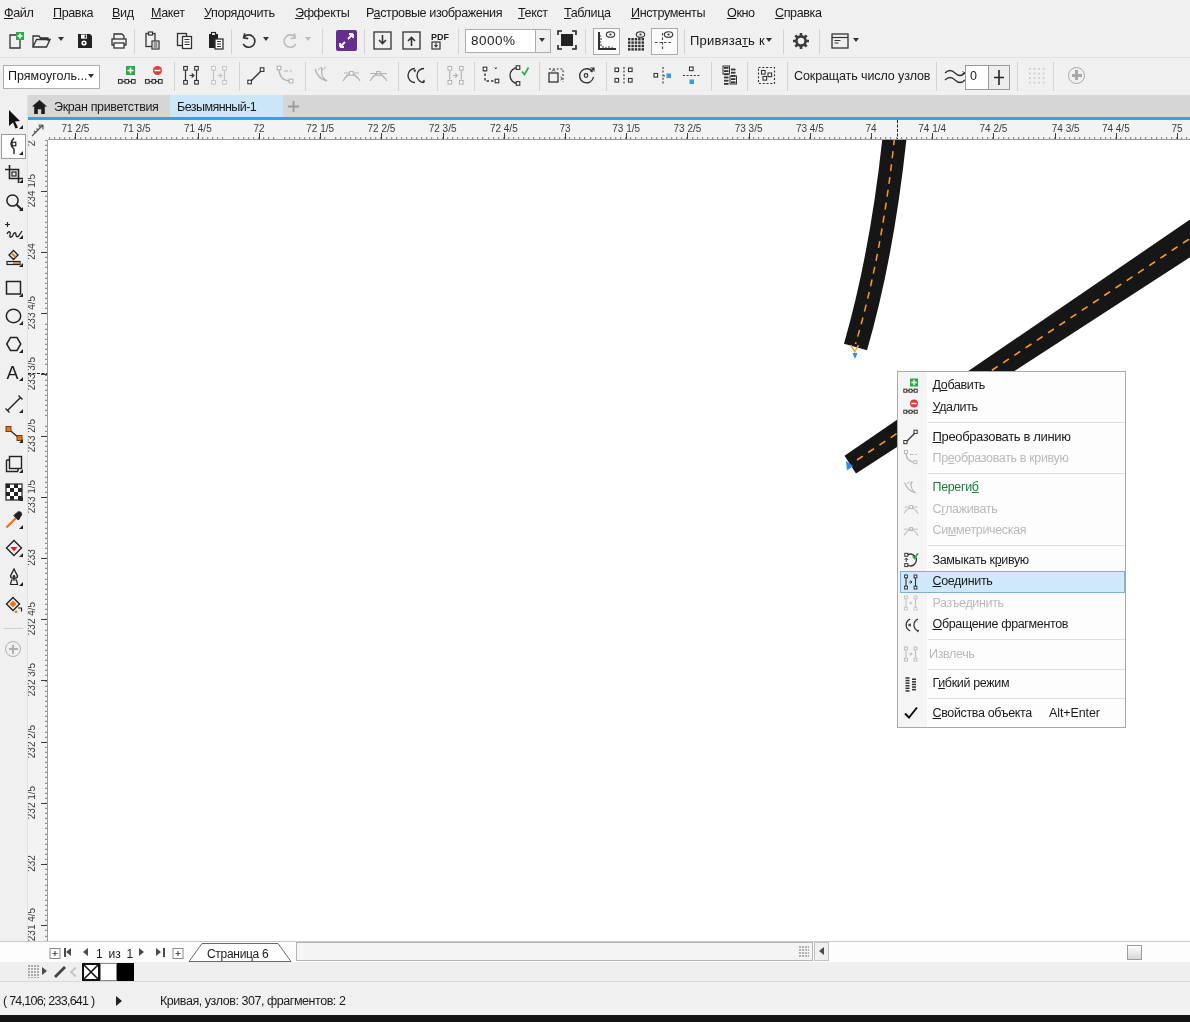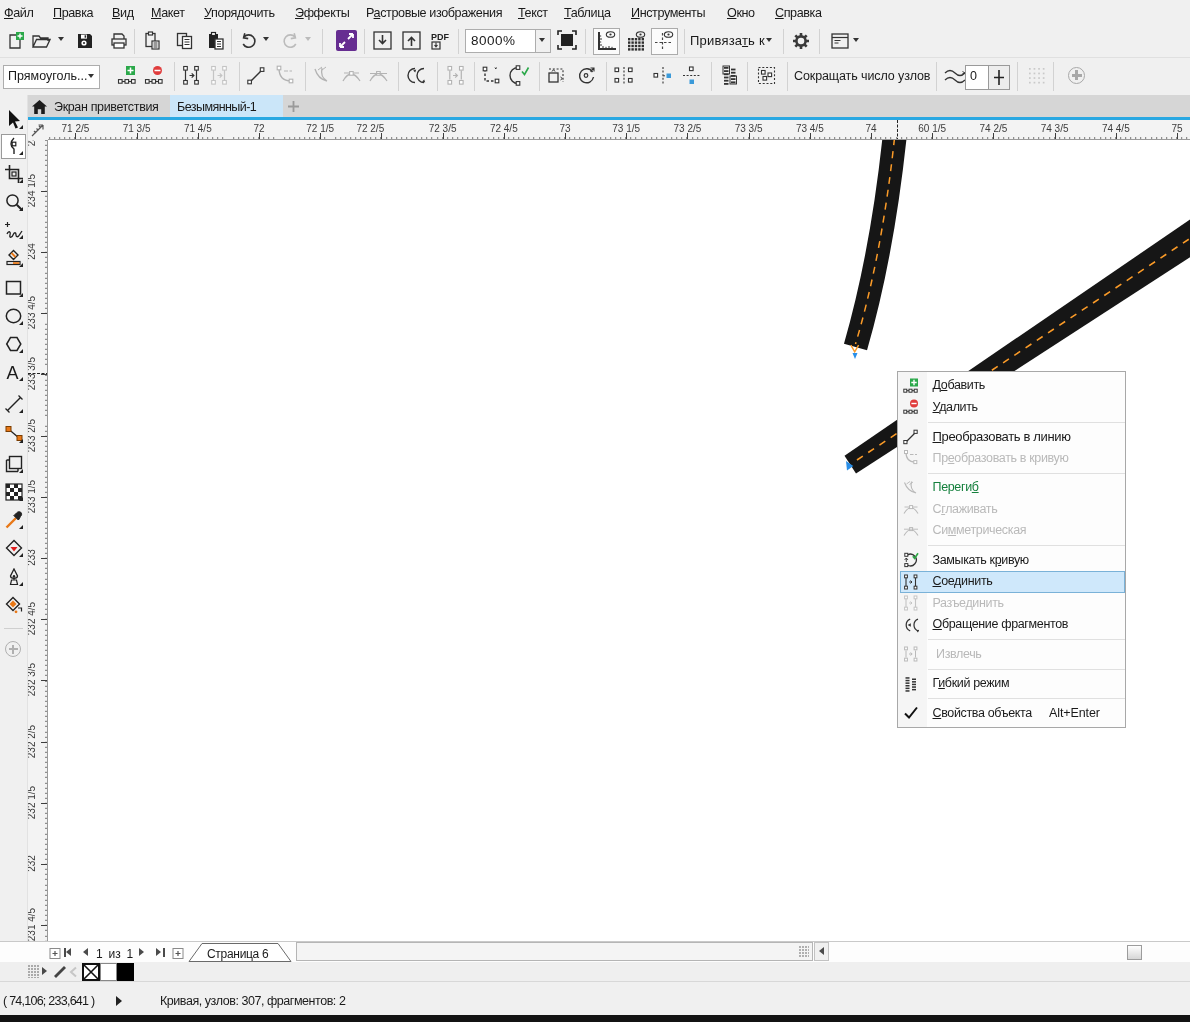--- a/index.html
+++ b/index.html
@@ -586,43 +586,43 @@
 <div class="lbl" style="left:2.4px;top:3px;width:50px;text-align:center;">71 2/5</div>
 <div style="position:absolute;left:88.6px;bottom:0;width:1px;height:6px;background:#3d3d3d;"></div>
 <div class="lbl" style="left:63.6px;top:3px;width:50px;text-align:center;">71 3/5</div>
 <div style="position:absolute;left:149.8px;bottom:0;width:1px;height:6px;background:#3d3d3d;"></div>
 <div class="lbl" style="left:124.8px;top:3px;width:50px;text-align:center;">71 4/5</div>
 <div style="position:absolute;left:211.0px;bottom:0;width:1px;height:6px;background:#3d3d3d;"></div>
 <div class="lbl" style="left:186.0px;top:3px;width:50px;text-align:center;">72</div>
 <div style="position:absolute;left:272.2px;bottom:0;width:1px;height:6px;background:#3d3d3d;"></div>
 <div class="lbl" style="left:247.2px;top:3px;width:50px;text-align:center;">72 1/5</div>
 <div style="position:absolute;left:333.4px;bottom:0;width:1px;height:6px;background:#3d3d3d;"></div>
-<div class="lbl" style="left:308.4px;top:3px;width:50px;">72 2/5</div>
+<div class="lbl" style="left:308.4px;top:3px;width:50px;text-align:center;">72 2/5</div>
 <div style="position:absolute;left:394.6px;bottom:0;width:1px;height:6px;background:#3d3d3d;"></div>
 <div class="lbl" style="left:369.6px;top:3px;width:50px;text-align:center;">72 3/5</div>
 <div style="position:absolute;left:455.8px;bottom:0;width:1px;height:6px;background:#3d3d3d;"></div>
 <div class="lbl" style="left:430.8px;top:3px;width:50px;text-align:center;">72 4/5</div>
 <div style="position:absolute;left:517.0px;bottom:0;width:1px;height:6px;background:#3d3d3d;"></div>
 <div class="lbl" style="left:492.0px;top:3px;width:50px;text-align:center;">73</div>
 <div style="position:absolute;left:578.2px;bottom:0;width:1px;height:6px;background:#3d3d3d;"></div>
 <div class="lbl" style="left:553.2px;top:3px;width:50px;text-align:center;">73 1/5</div>
 <div style="position:absolute;left:639.4px;bottom:0;width:1px;height:6px;background:#3d3d3d;"></div>
 <div class="lbl" style="left:614.4px;top:3px;width:50px;text-align:center;">73 2/5</div>
 <div style="position:absolute;left:700.6px;bottom:0;width:1px;height:6px;background:#3d3d3d;"></div>
 <div class="lbl" style="left:675.6px;top:3px;width:50px;text-align:center;">73 3/5</div>
 <div style="position:absolute;left:761.8px;bottom:0;width:1px;height:6px;background:#3d3d3d;"></div>
 <div class="lbl" style="left:736.8px;top:3px;width:50px;text-align:center;">73 4/5</div>
 <div style="position:absolute;left:823.0px;bottom:0;width:1px;height:6px;background:#3d3d3d;"></div>
 <div class="lbl" style="left:798.0px;top:3px;width:50px;text-align:center;">74</div>
 <div style="position:absolute;left:884.2px;bottom:0;width:1px;height:6px;background:#3d3d3d;"></div>
-<div class="lbl" style="left:859.2px;top:3px;width:50px;text-align:center;">60 1/5</div>
+<div class="lbl" style="left:859.2px;top:3px;width:50px;text-align:center;">74 1/4</div>
 <div style="position:absolute;left:945.4px;bottom:0;width:1px;height:6px;background:#3d3d3d;"></div>
 <div class="lbl" style="left:920.4px;top:3px;width:50px;text-align:center;">74 2/5</div>
 <div style="position:absolute;left:1006.6px;bottom:0;width:1px;height:6px;background:#3d3d3d;"></div>
-<div class="lbl" style="left:981.6px;top:3px;width:50px;text-align:center;">74 3/5</div>
+<div class="lbl" style="left:981.6px;top:3px;width:50px;text-align:right;">74 3/5</div>
 <div style="position:absolute;left:1067.8px;bottom:0;width:1px;height:6px;background:#3d3d3d;"></div>
 <div class="lbl" style="left:1042.8px;top:3px;width:50px;text-align:center;">74 4/5</div>
 <div style="position:absolute;left:1129.0px;bottom:0;width:1px;height:6px;background:#3d3d3d;"></div>
 <div class="lbl" style="left:1104.0px;top:3px;width:50px;text-align:center;">75</div>
 <div style="position:absolute;left:848.5px;top:0;height:21px;border-left:1.6px dashed #222;"></div>
 </div>
 <div class="abs" style="left:28px;top:140px;width:20px;height:801px;background:#f3f3f3;border-right:1px solid #9a9a9a;overflow:hidden;" id="vruler">
 <div style="position:absolute;top:0;right:0;width:2px;height:801px;background:repeating-linear-gradient(to bottom,transparent 0px,transparent 4.1px,#777 4.1px,#777 5.1px);background-position-y:0.8px;"></div>
 
 <div class="lbl" style="left:-22px;top:-16.4px;width:50px;text-align:center;transform:rotate(-90deg);">234 2/5</div>
@@ -777,21 +777,21 @@
 <div style="position:absolute;left:29.5px;top:267.0px;width:197px;height:1px;background:#e0e0e0;"></div>
 <div style="position:absolute;left:4.5px;top:274.0px;width:16px;height:16px;">
       <svg width="16" height="16">
         <rect x="1.6" y="1" width="2.8" height="2.8" fill="#fff" stroke="#b9b9b9" stroke-width="1"></rect>
         <rect x="1.6" y="12.2" width="2.8" height="2.8" fill="#fff" stroke="#b9b9b9" stroke-width="1"></rect>
         <rect x="11.1" y="1" width="2.8" height="2.8" fill="#fff" stroke="#b9b9b9" stroke-width="1"></rect>
         <rect x="11.1" y="12.2" width="2.8" height="2.8" fill="#fff" stroke="#b9b9b9" stroke-width="1"></rect>
         <path d="M3 4.5 v7 M12.5 4.5 v7 M6 8 l3 0 m-1.5 -1.5 l1.7 1.5 l-1.7 1.5" stroke="#b9b9b9" fill="none" stroke-width="1"></path>
       </svg>
     </div>
-<div style="position:absolute;left:38px;top:274.9px;font-size:12.5px;letter-spacing:-0.35px;color:#b9b9b9;white-space:nowrap;">Извлечь</div>
+<div style="position:absolute;left:31px;top:274.9px;font-size:12.5px;letter-spacing:-0.35px;color:#b9b9b9;white-space:nowrap;">Извлечь</div>
 <div style="position:absolute;left:29.5px;top:296.5px;width:197px;height:1px;background:#e0e0e0;"></div>
 <div style="position:absolute;left:4.5px;top:303.5px;width:16px;height:16px;">
       <svg width="16" height="16">
         <rect x="2.5" y="1.2" width="4" height="1.5" fill="#333"></rect>
         <rect x="2.5" y="3.8" width="4" height="1.5" fill="#333"></rect>
         <rect x="2.5" y="6.4" width="4" height="1.5" fill="#333"></rect>
         <rect x="2.5" y="9.0" width="4" height="1.5" fill="#333"></rect>
         <rect x="2.5" y="11.6" width="4" height="1.5" fill="#333"></rect>
         <rect x="2.5" y="14.2" width="4" height="1.5" fill="#333"></rect>
         <rect x="9" y="2.5" width="4" height="1.5" fill="#333"></rect>

